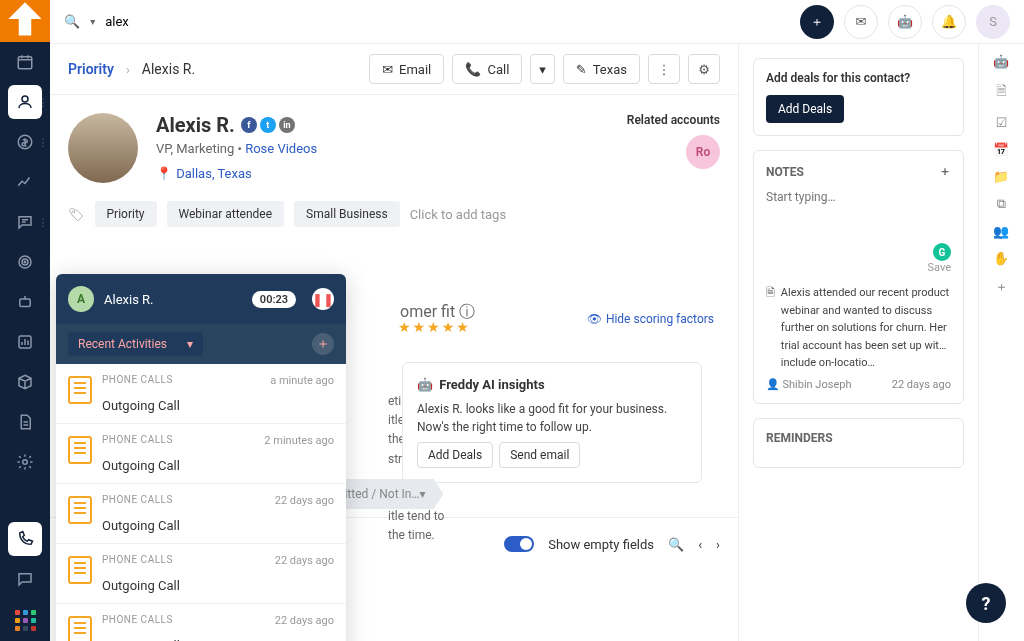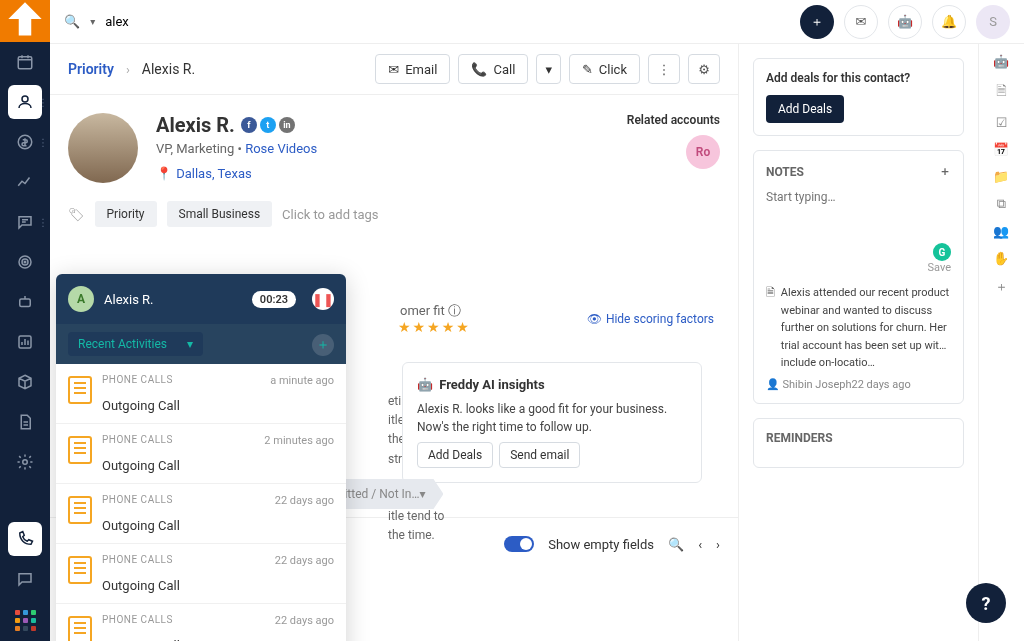--- a/index.html
+++ b/index.html
@@ -60,42 +60,42 @@
 .field-row{display:flex;padding:8px 0;font-size:13px}
 .field-label{width:200px;color:#333;font-weight:600}
 .field-val{color:#888}
 .freddy{border:1px solid #e3e6ea;border-radius:6px;padding:14px;margin:8px 18px 8px 420px;width:300px;position:absolute;right:18px;top:310px;background:#fff}
 .freddy h3{font-size:13px;font-weight:700;margin-bottom:8px;display:flex;align-items:center;gap:6px}
 .freddy p{font-size:12px;color:#444;line-height:1.5;margin-bottom:6px}
 .freddy .btns{display:flex;gap:6px;flex-wrap:wrap}
 .freddy .btns .btn{font-size:12px;padding:5px 10px}
 .freddy .foot{margin-top:10px;font-size:12px;color:#999;display:flex;align-items:center;gap:8px}
 .scoring{position:absolute;right:24px;top:268px;font-size:12px;color:#2c5cc5;display:flex;align-items:center;gap:4px}
-.custfit{position:absolute;left:350px;top:258px;font-size:13px;color:#666}
+.custfit{position:absolute;left:350px;top:258px;font-size:16px;color:#666}
 .stars{position:absolute;left:348px;top:275px;color:#f5a623;font-size:14px;letter-spacing:2px}
 .snippet{position:absolute;left:338px;top:348px;font-size:12px;color:#666;line-height:1.6;width:70px;overflow:hidden}
 .right{width:240px;border-left:1px solid #eee;padding:14px;display:flex;flex-direction:column;gap:14px;overflow:auto}
 .card{border:1px solid #e3e6ea;border-radius:6px;padding:12px}
 .card h4{font-size:12px;font-weight:700;color:#666;margin-bottom:10px;display:flex;justify-content:space-between;align-items:center}
 .add-deals{background:#12213a;color:#fff;border:none;border-radius:4px;padding:7px 12px;font-size:12px;cursor:pointer}
 .notebox{border:none;width:100%;min-height:50px;font-size:12px;color:#999;resize:none;outline:none}
 .note-item{font-size:11px;color:#444;line-height:1.6;display:flex;gap:6px}
-.note-meta{display:flex;font-size:11px;color:#888;margin-top:6px}
+.note-meta{display:flex;justify-content:space-between;font-size:11px;color:#888;margin-top:6px}
 .save{text-align:right;font-size:11px;color:#999}
 .gram{width:18px;height:18px;border-radius:50%;background:#15c39a;color:#fff;display:flex;align-items:center;justify-content:center;font-size:10px;font-weight:700;margin-left:auto}
 .rem-empty{font-size:12px;color:#888;text-align:center;padding:30px 0}
 .rail{width:46px;border-left:1px solid #eee;display:flex;flex-direction:column;align-items:center;padding-top:10px;gap:12px}
 .rail div{color:#888;cursor:pointer}
 
 .callw{position:absolute;left:6px;top:230px;width:290px;background:#fff;border-radius:6px;box-shadow:0 4px 24px rgba(0,0,0,.18);z-index:50;overflow:hidden}
 .callw-top{background:#1f3a5a;color:#fff;padding:12px;display:flex;align-items:center;gap:10px}
 .callw-av{width:26px;height:26px;border-radius:50%;background:#b5d9a8;color:#3a7a2a;display:flex;align-items:center;justify-content:center;font-size:12px;font-weight:700}
 .callw-timer{margin-left:auto;background:#fff;color:#333;border-radius:10px;padding:2px 8px;font-size:11px;font-weight:600}
 .callw-pause{width:22px;height:22px;border-radius:50%;background:#fff;color:#e55;display:flex;align-items:center;justify-content:center;margin-left:6px}
-.callw-tab{background:#28445f;color:#14b8a6;padding:8px 12px;display:flex;align-items:flex-end}
+.callw-tab{background:#28445f;color:#fca5a5;padding:8px 12px;display:flex;align-items:center}
 .callw-rec{background:#1f3a5a;border-radius:4px;padding:5px 10px;font-size:12px;display:flex;align-items:center;gap:20px}
 .callw-add{margin-left:auto;width:22px;height:22px;border-radius:50%;background:rgba(255,255,255,.15);display:flex;align-items:center;justify-content:center;font-size:14px}
 .callrow{padding:10px 12px;border-bottom:1px solid #f0f0f0;display:flex;gap:10px}
 .callrow .ic{width:24px;height:28px;background:#fff;border:2px solid #f5a623;border-radius:3px;margin-top:2px;position:relative}
 .callrow .ic:before{content:"";position:absolute;top:4px;left:4px;right:4px;height:2px;background:#f5a623;box-shadow:0 5px #f5a623,0 10px #f5a623}
 .callrow .info{flex:1}
 .callrow .cat{font-size:10px;color:#999;letter-spacing:.5px}
 .callrow .title{font-size:13px;color:#333;margin-top:13px}
 .callrow .time{font-size:11px;color:#999}
 .callw-foot{display:flex;justify-content:space-around;align-items:center;padding:10px;border-top:1px solid #eee}
@@ -225,21 +225,21 @@
     <div class="layout">
       <div class="center">
         <div class="crumb">
           <a href="#">Priority</a>
           <span class="sep">›</span>
           <span class="curr">Alexis R.</span>
           <div class="actions">
             <button class="btn">✉ <span>Email</span></button>
             <button class="btn">📞 <span>Call</span></button>
             <button class="btn split">▾</button>
-            <button class="btn">✎ <span>Click</span></button>
+            <button class="btn">✎ <span>Texas</span></button>
             <div class="iconbtn">⋮</div>
             <div class="iconbtn">⚙</div>
           </div>
         </div>
 
         <div class="hero">
           <div class="avatar-l"></div>
           <div>
             <h1>
                 <span>Alexis R.</span>
@@ -257,20 +257,21 @@
           </div>
           <div class="ra">
             <div class="ra-label">Related accounts</div>
             <div class="ra-badge">Ro</div>
           </div>
         </div>
 
         <div class="tags">
           <span class="tagicon">🏷</span>
           <span class="tag">Priority</span>
+          <span class="tag">Webinar attendee</span>
           <span class="tag">Small Business</span>
           <span class="tagadd">Click to add tags</span>
         </div>
 
         <div class="custfit"><span>omer fit</span> ⓘ</div>
         <div class="stars">★★★★★</div>
         <div class="scoring">👁 <span>Hide scoring factors</span></div>
 
         <div class="snippet" style="white-space:pre-line">eting.
 itle have

